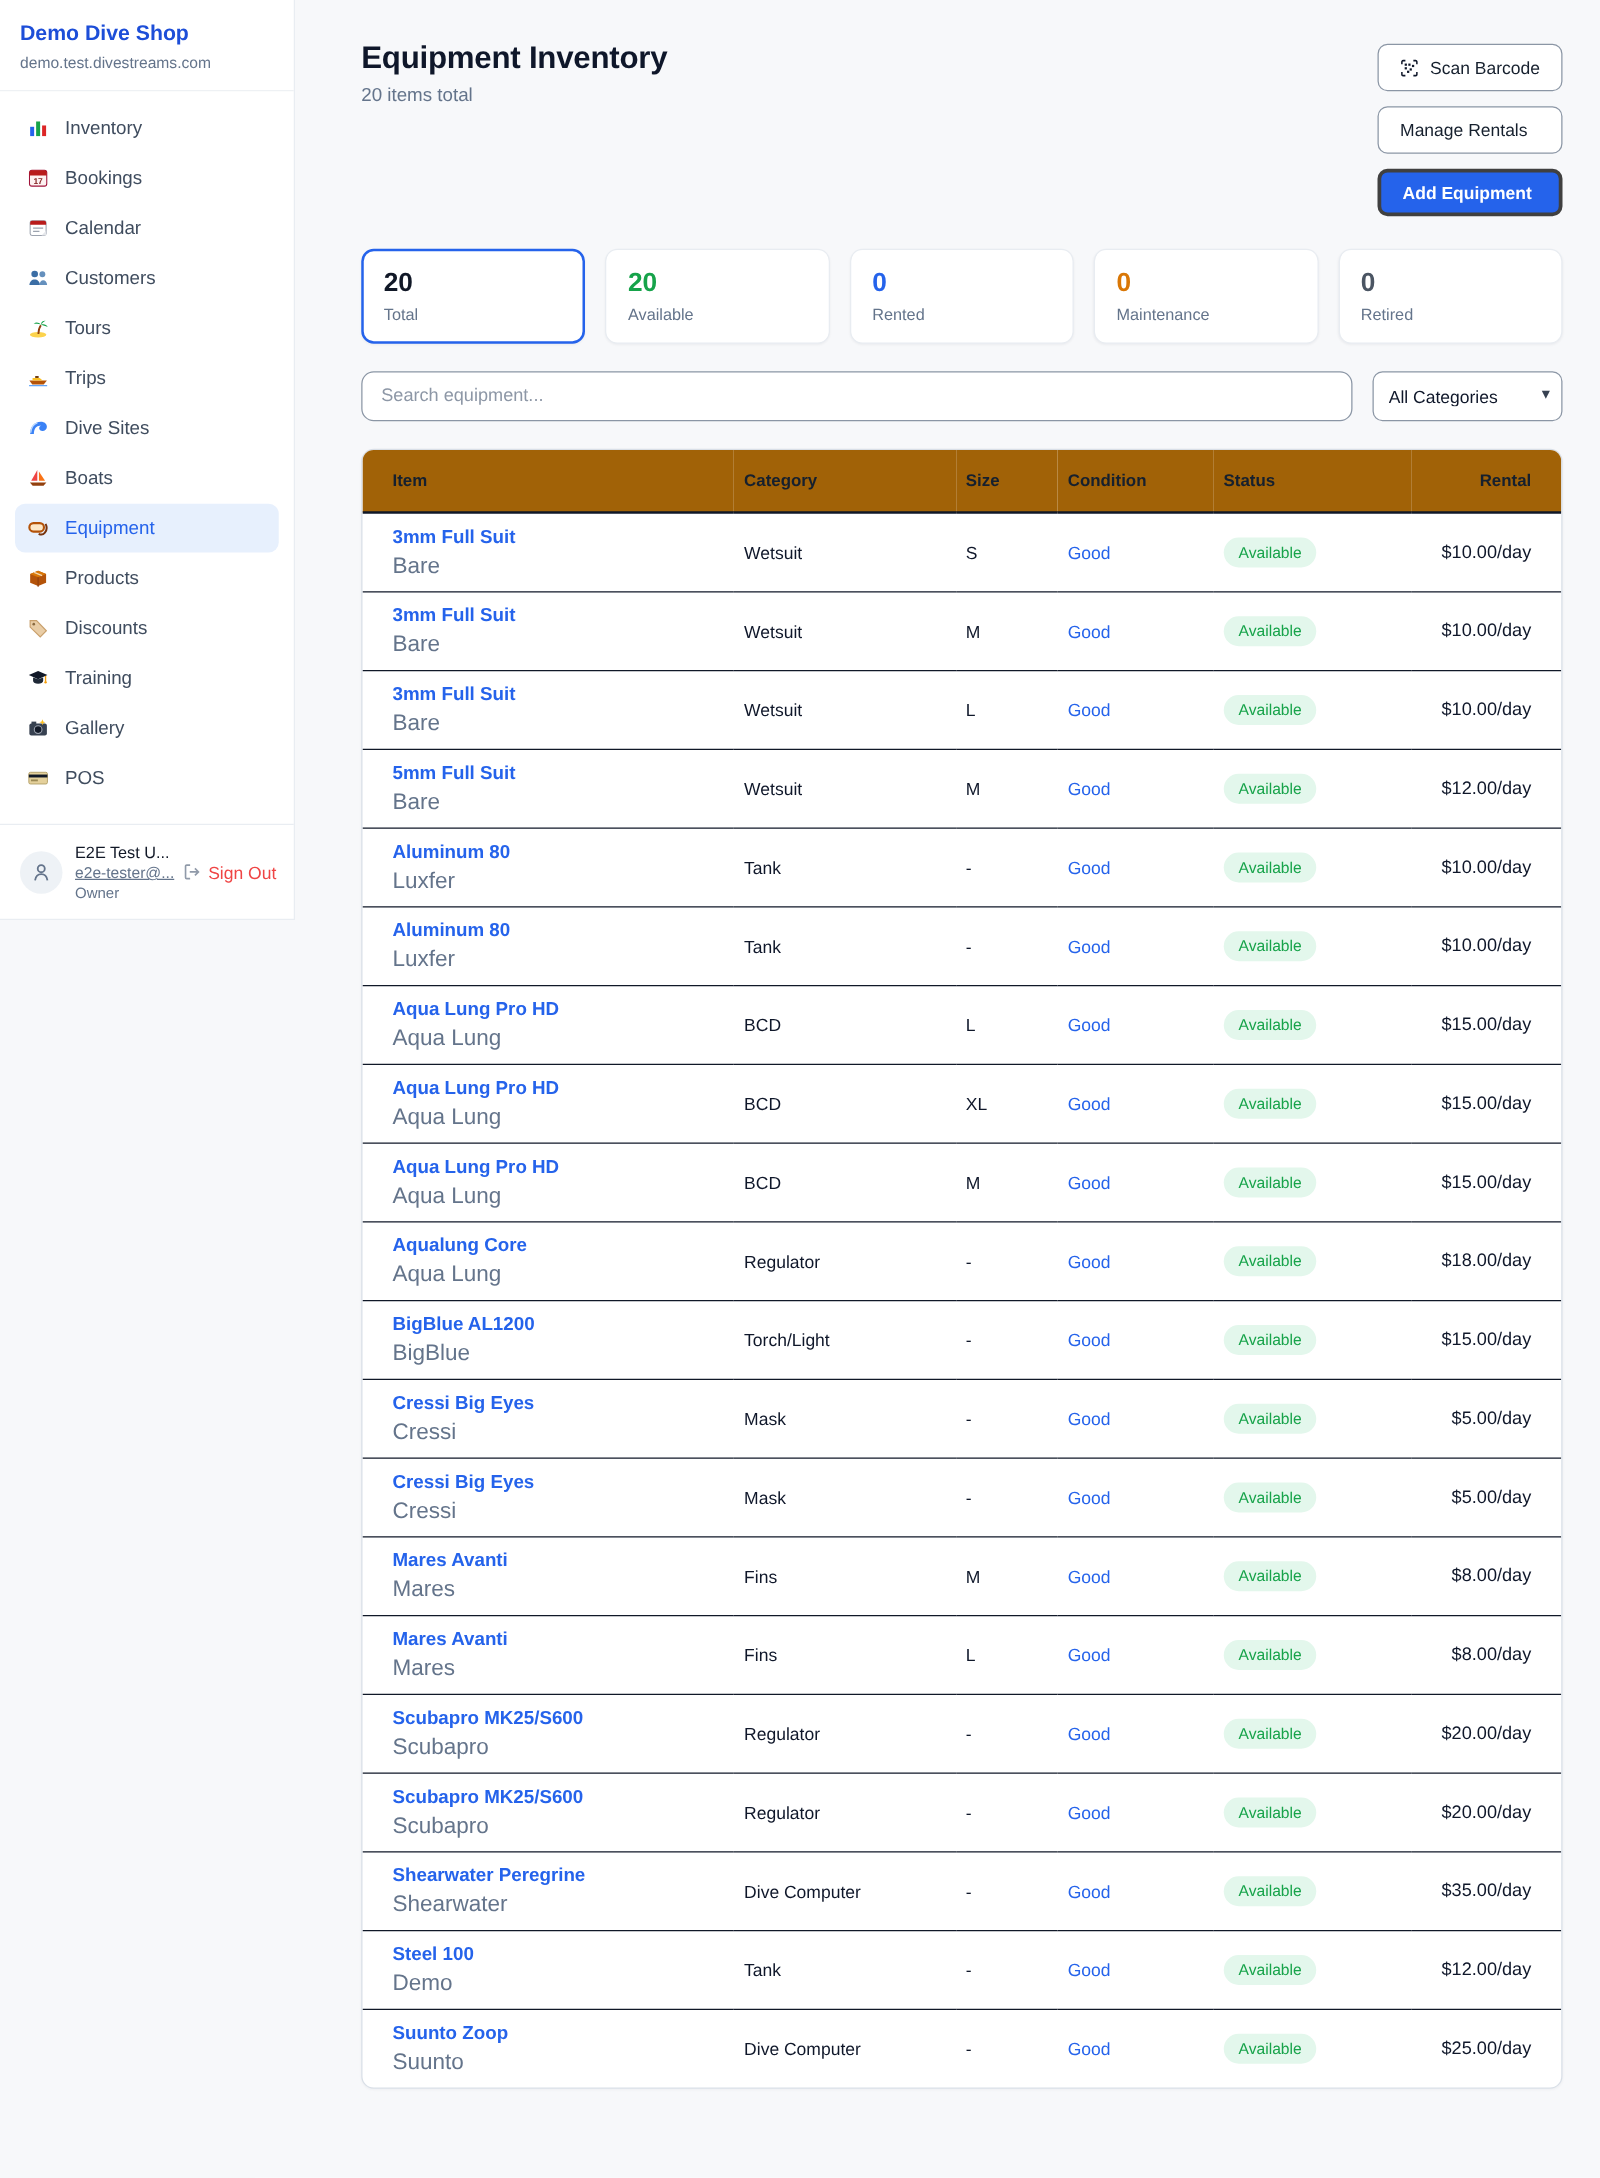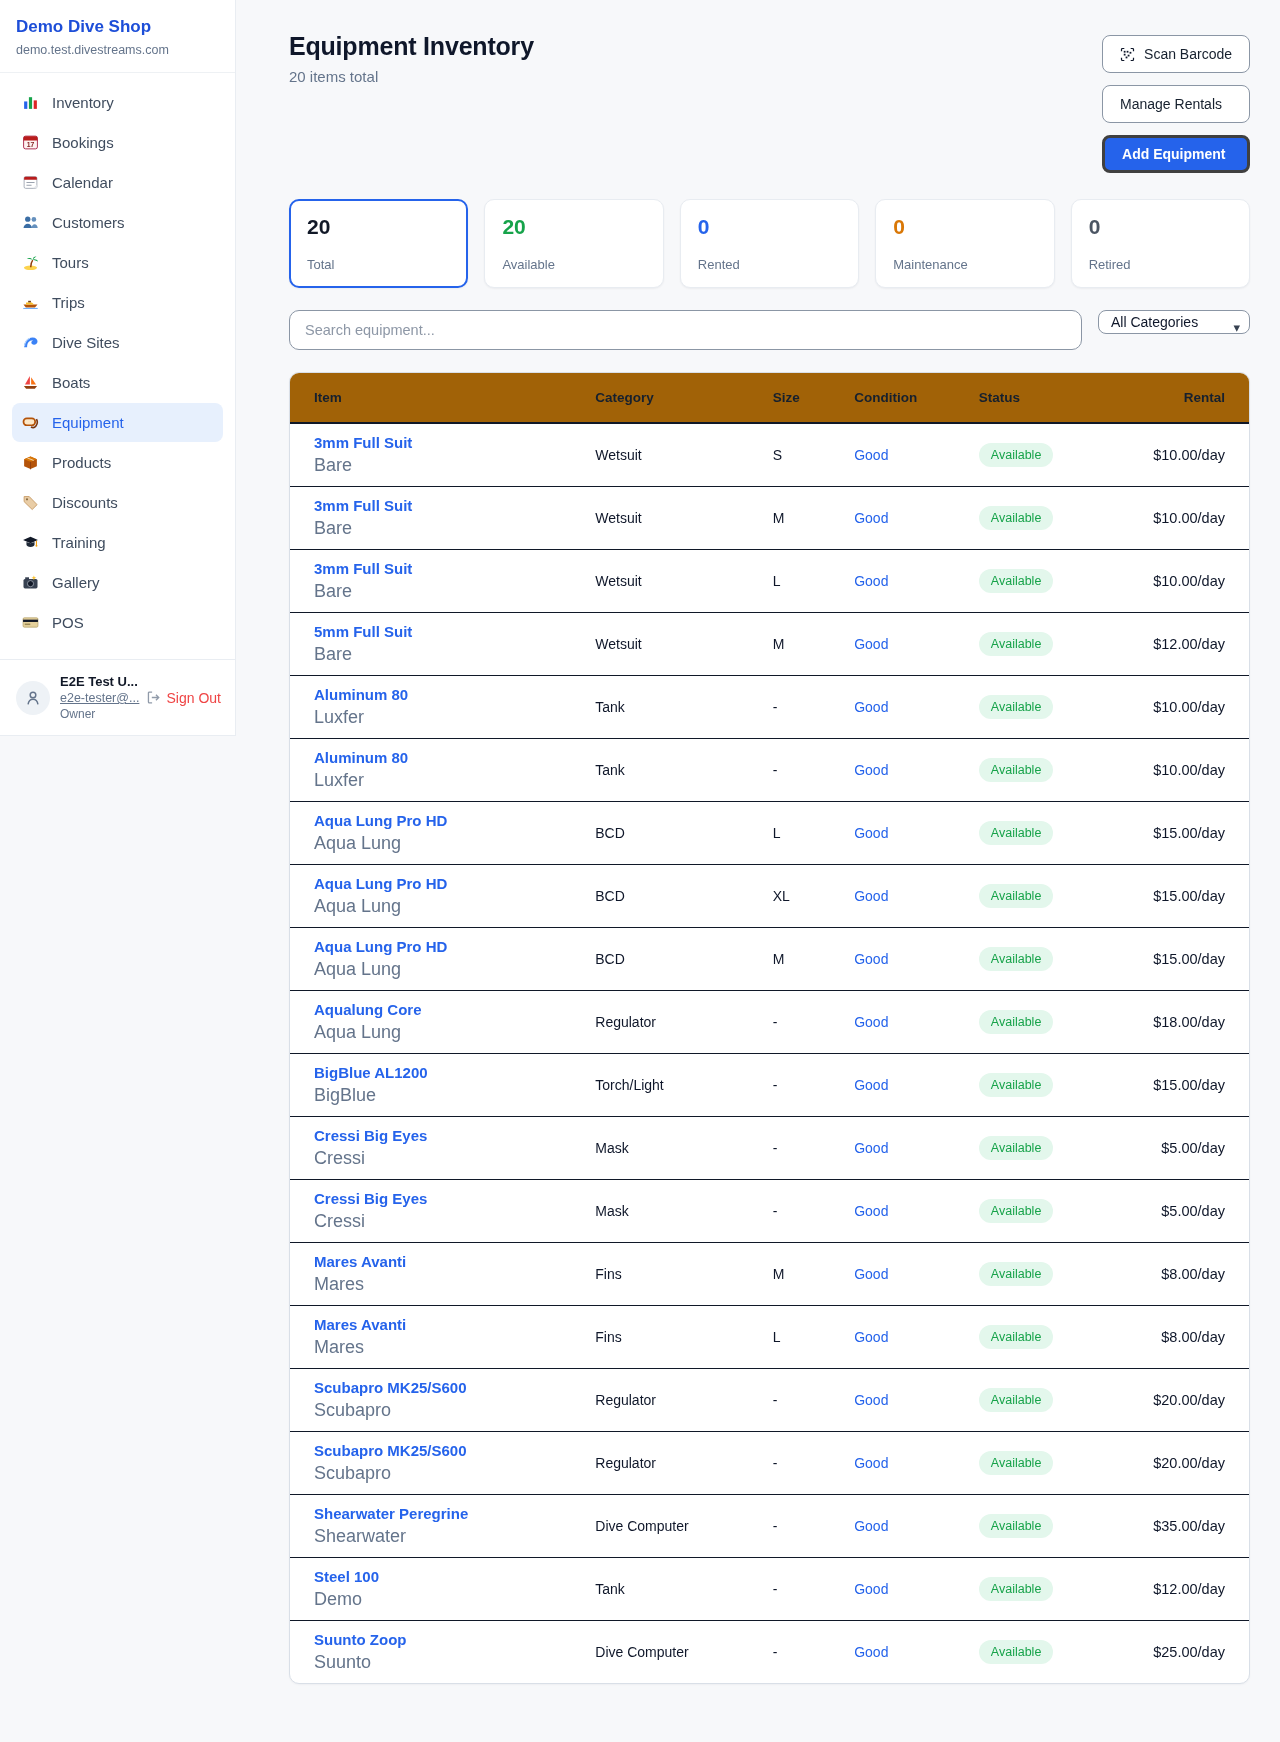--- a/index.html
+++ b/index.html
@@ -17,21 +17,21 @@
   .nav-item.active { background:#e7f0fd; color:#2563eb; }
   .nav-ico { width:17px; height:17px; flex:0 0 17px; display:inline-block; }
   .nav-ico svg { width:100%; height:100%; display:block; }
 
   .user-row { border-top:1px solid #e9edf2; margin-top:8px; padding:14px 14px 14px 16px;
               display:flex; align-items:center; gap:10px; }
   .avatar { width:34px; height:34px; border-radius:50%; background:#eef2f6; flex:0 0 34px;
             display:flex; align-items:center; justify-content:center; }
   .avatar svg { width:18px; height:18px; }
   .user-info { flex:1; min-width:0; }
-  .user-name { font-size:13px; font-weight:bold; color:#111827; white-space:nowrap; }
+  .user-name { font-size:13px; font-weight:normal; color:#111827; white-space:nowrap; }
   .user-email { font-size:12.5px; color:#64748b; margin-top:2px; white-space:nowrap;text-decoration:underline; }
   .user-role { font-size:12px; color:#64748b; margin-top:2px; }
   .signout { display:flex; gap:6px; color:#ef4444; font-size:14px; cursor:pointer; white-space:nowrap; }
   .signout svg { width:15px; height:15px; }
 
   
   .main { margin-left:237px; padding:32px 30px 40px 52px; }
   .page-head { display:flex; justify-content:space-between; align-items:flex-start; }
   .page-title { font-size:25px; font-weight:bold; letter-spacing:-0.2px; }
   .page-sub { font-size:15px; color:#64748b; margin-top:7px; }
@@ -40,29 +40,29 @@
          gap:9px; padding:0 17px; cursor:pointer; background:#fff; border:1px solid #8b96a5; color:#16202e; font-weight:500;}
   .btn svg { width:15px; height:15px; }
   .btn-primary { background:#2563eb; border:3px solid #404040; color:#fff; font-weight:bold; }
 
   
   .stats { display:flex; gap:16px; margin-top:26px; }
   .stat-card { flex:1; background:#fff; border:1px solid #e8ecf1; border-radius:10px;
                padding:15px 17px; box-shadow:0 1px 2px rgba(16,24,40,.05); cursor:pointer; }
   .stat-card.active { border:2px solid #2563eb; padding:14px 16px; }
   .stat-value { font-size:21px; font-weight:bold; }
-  .stat-label { font-size:13px; color:#64748b; margin-top:18px; }
+  .stat-label { font-size:13px; color:#64748b; margin-top:5px; }
 
   
   .filters { display:flex; gap:16px; margin-top:22px; }
   .search-input { flex:1; height:40px; border:1px solid #8b96a5; border-radius:10px; background:#fff;
                   padding:0 15px; font-size:14.5px; font-family:"Liberation Sans",sans-serif; color:#0f172a; }
   .search-input::placeholder { color:#8d97a6; }
   .select-wrap { position:relative; width:152px; }
-  .cat-select { width:100%; height:24px; border:1px solid #8b96a5; border-radius:8px; background:#fff;
+  .cat-select { width:100%; height:40px; border:1px solid #8b96a5; border-radius:8px; background:#fff;
                 font-size:14px; font-family:"Liberation Sans",sans-serif; padding:0 26px 0 12px;
                 appearance:none; -webkit-appearance:none; color:#0f172a; cursor:pointer; }
   .chev { position:absolute; right:10px; top:10px; color:#374151; font-size:13px; pointer-events:none; }
 
   
   .table-card { margin-top:22px; background:#fff; border:1px solid #d9dfe7; border-radius:10px;
                 overflow:hidden; box-shadow:0 1px 2px rgba(16,24,40,.04); }
   table { width:100%; border-collapse:collapse; }
   thead th { background:#a16207; text-align:left; font-size:13.5px; font-weight:bold; color:#16202e;
              padding:17px 8px; border-bottom:2px solid #101828; }

